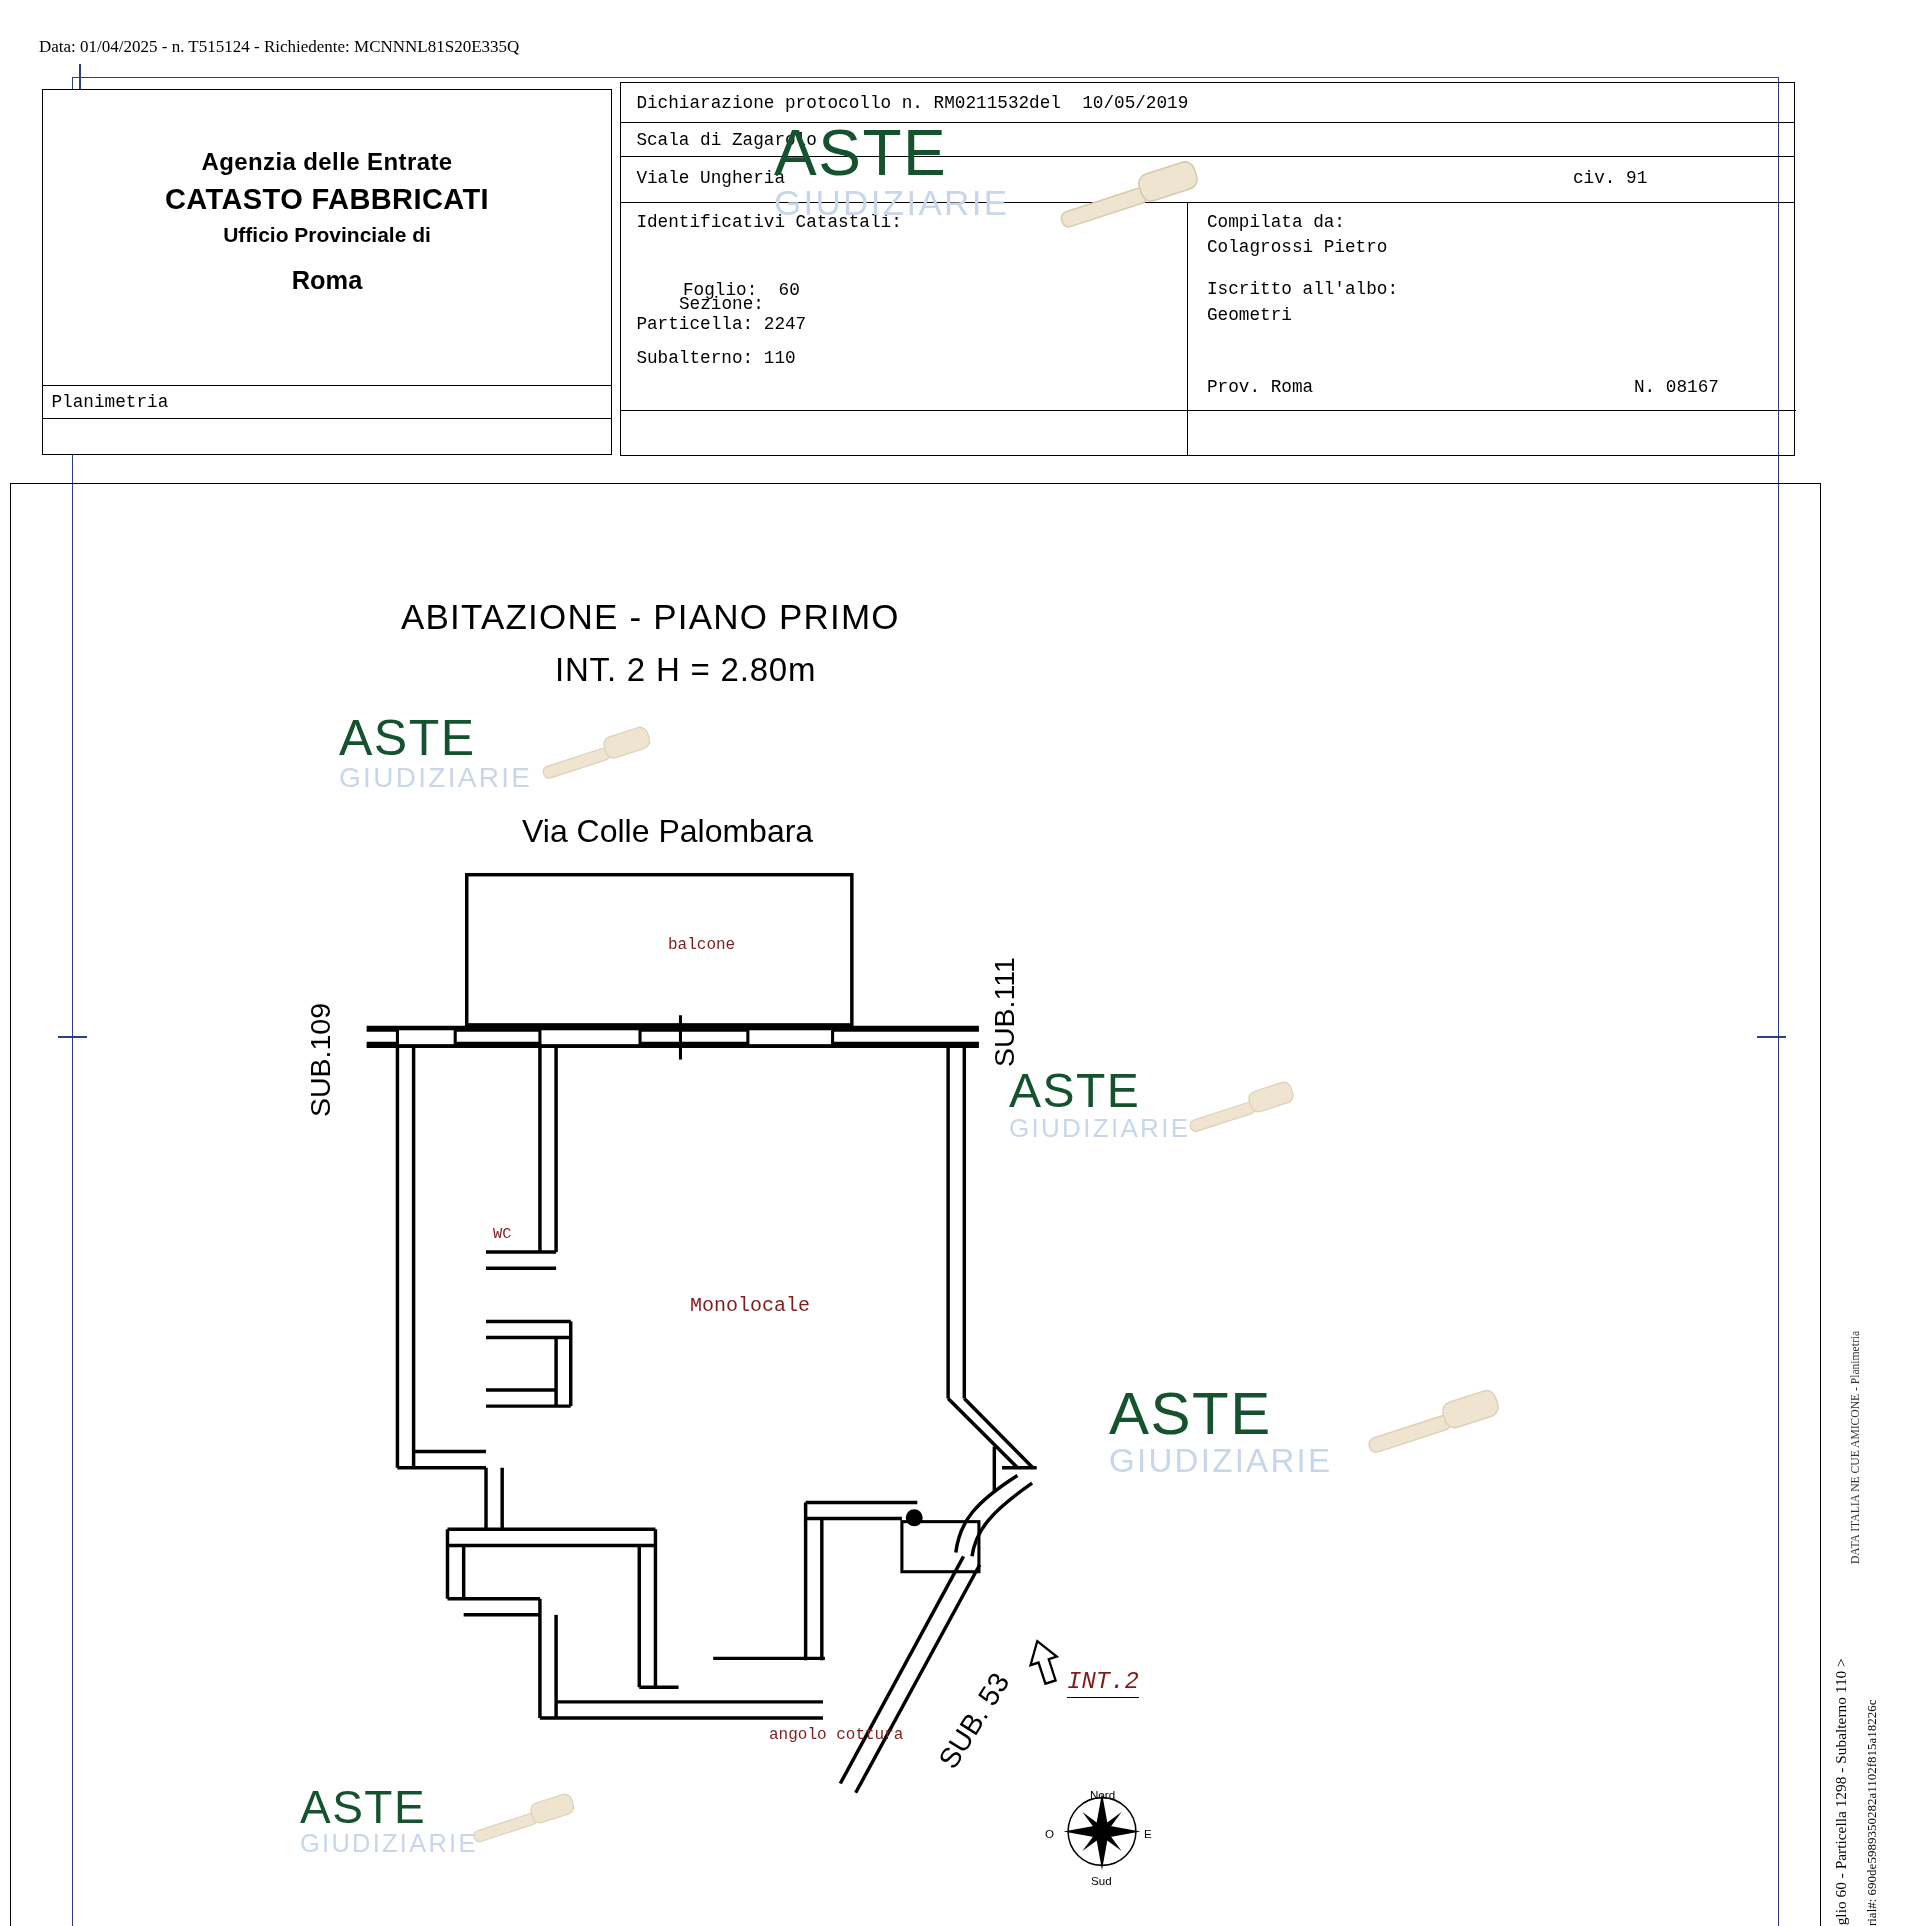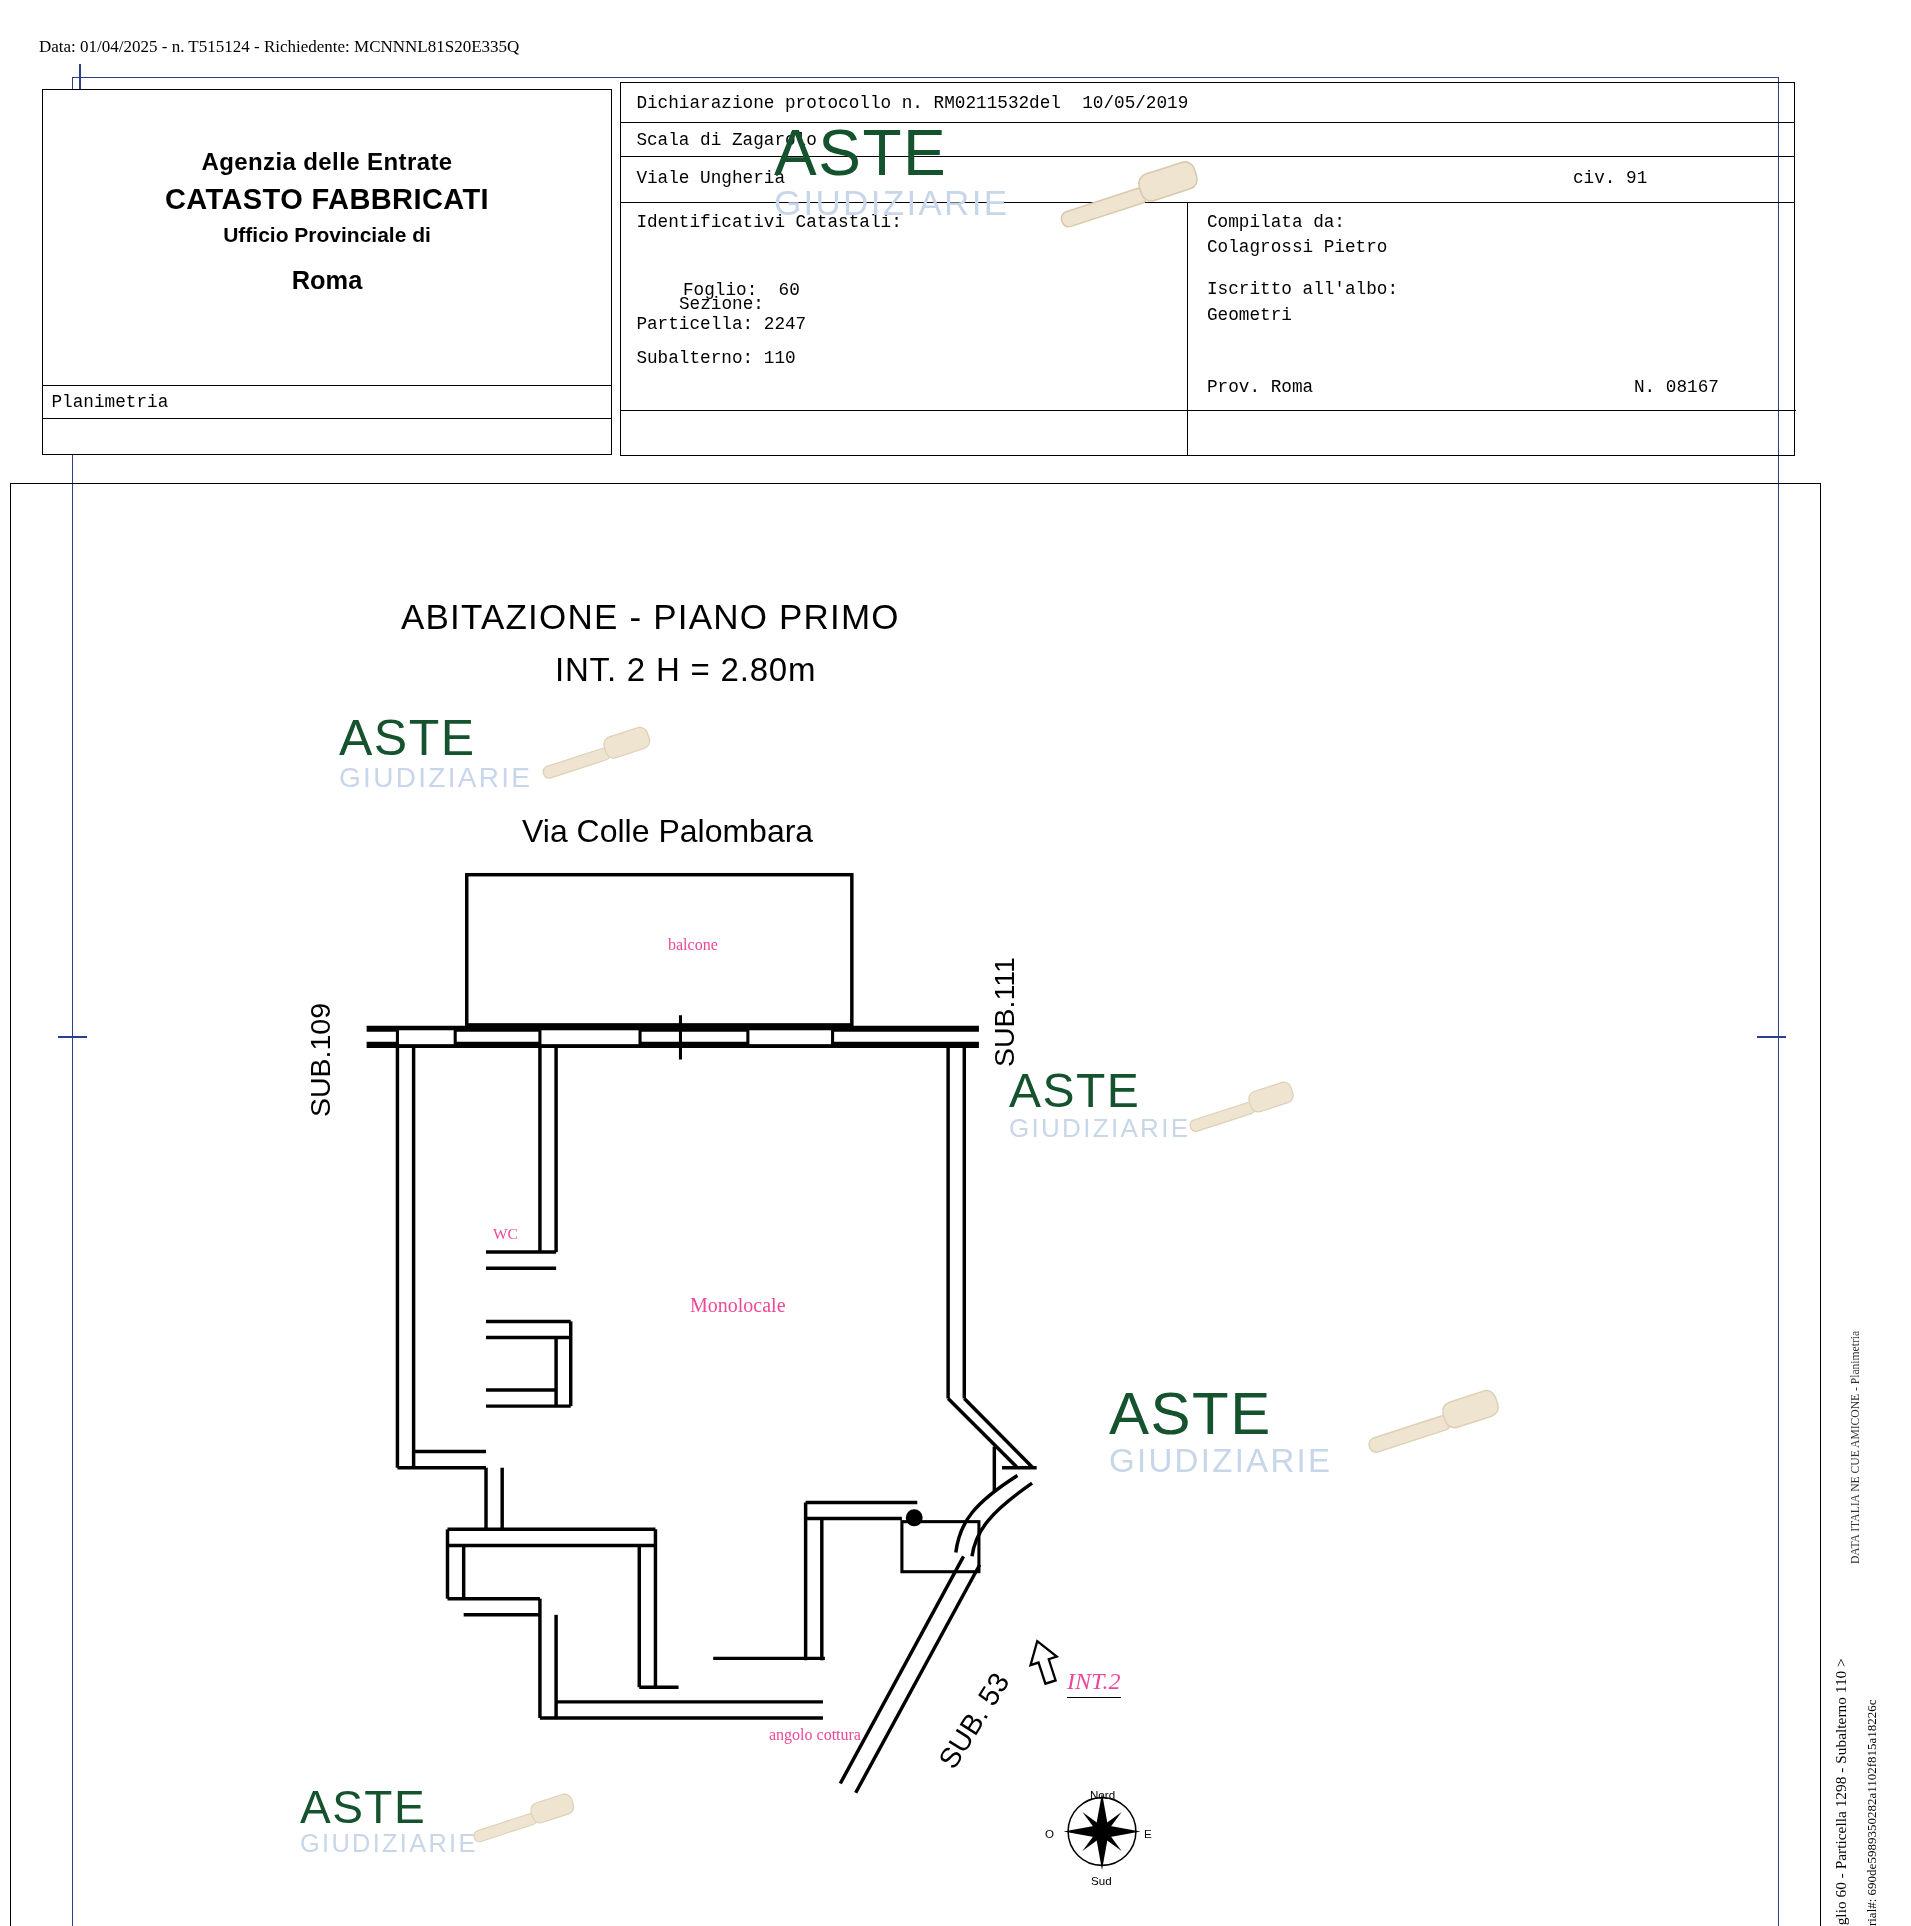--- a/index.html
+++ b/index.html
@@ -103,21 +103,21 @@
   }
   .street{
     position:absolute;left:522px;top:813px;
     font-family:"Liberation Sans", sans-serif;
     font-size:32px;color:#000;
   }
 
   
   .plan-svg{position:absolute;left:270px;top:867px;}
 
-  .lbl{position:absolute;font-family:Liberation Serif, serif;color:#ec4899;}
+  .lbl{position:absolute;font-family:Liberation Mono, monospace;color:#7f1d1d;}
   .lbl-balcone{left:668px;top:936px;font-size:16px;}
   .lbl-wc{left:493px;top:1225px;font-size:15.4px;}
   .lbl-mono{left:690px;top:1294px;font-size:20px;}
   .lbl-angolo{left:769px;top:1726px;font-size:16px;}
   .lbl-int2{left:1067px;top:1668px;font-size:24px;font-style:italic;
             border-bottom:1.2px solid #000;padding-bottom:2.3px;}
 
   .rot-sub109{
     position:absolute;left:304px;top:1117px;
     font-family:"Liberation Sans", sans-serif;font-size:28.5px;

